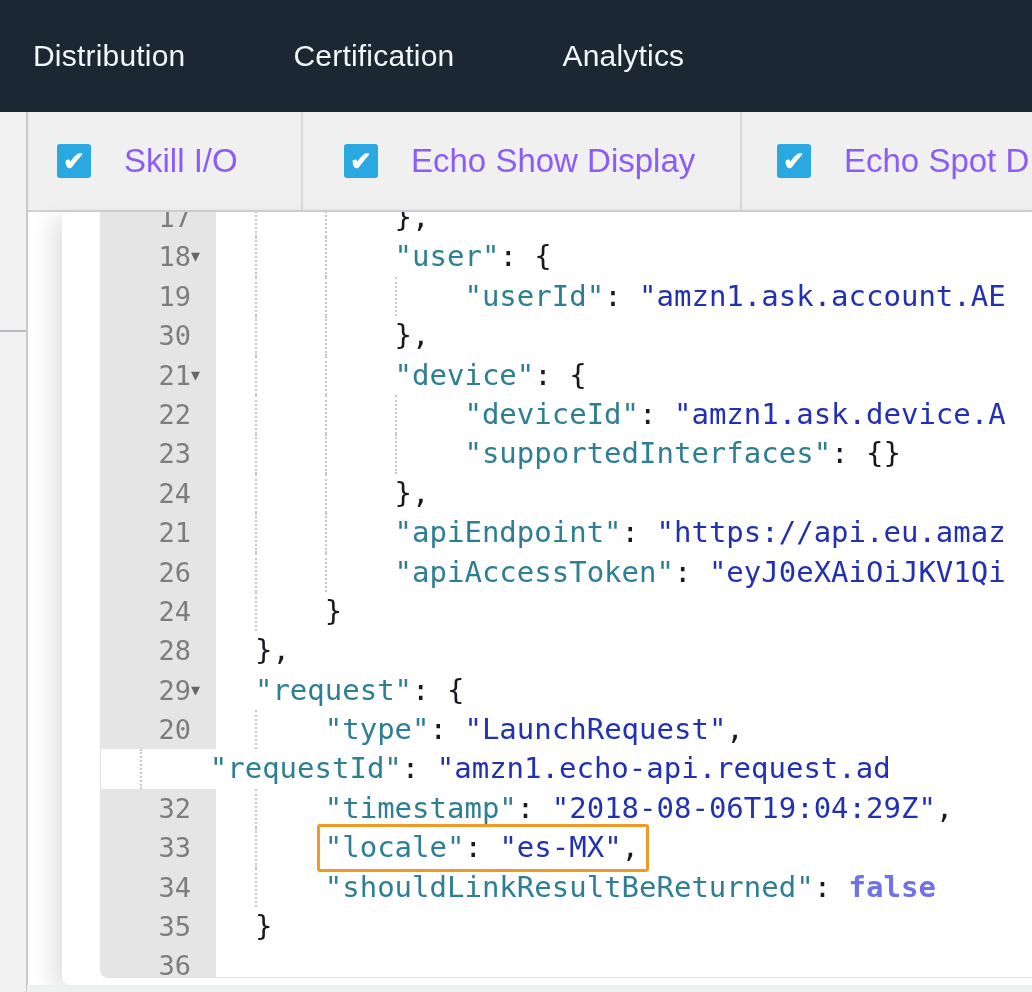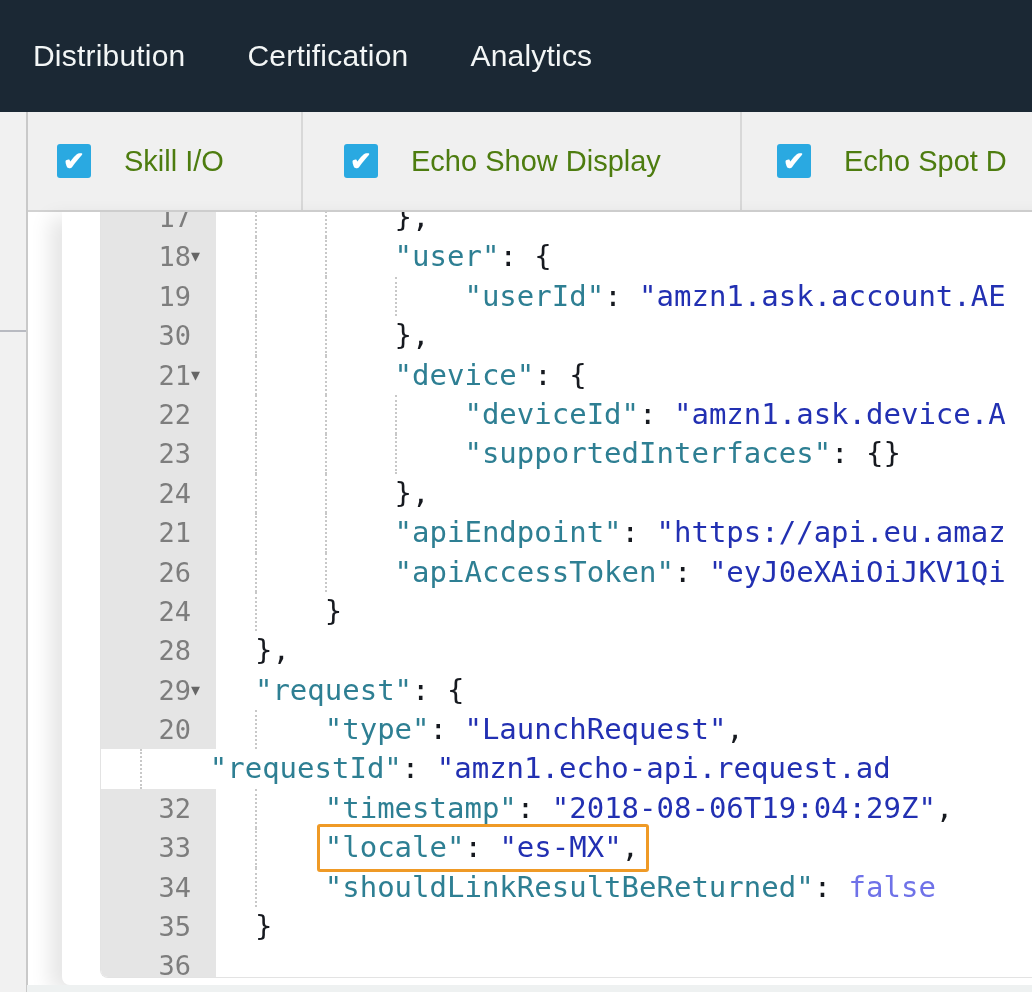--- a/index.html
+++ b/index.html
@@ -4,21 +4,21 @@
 <style>
   html,body{margin:0;padding:0;background:#ffffff;}
   #screen{
     position:relative;width:1032px;height:992px;overflow:hidden;
     background:#ffffff;font-family:"Liberation Sans",sans-serif;
   }
   
   .navbar{
     position:absolute;left:0;top:0;width:100%;height:112px;
     background:var(--navbar-bg,#1b2834);
-    display:flex;align-items:center;padding-left:33px;box-sizing:border-box;gap:62px;
+    display:flex;align-items:center;padding-left:33px;box-sizing:border-box;gap:108px;
   }
   .nav-tab{
     color:#f3f6f6;font-size:30px;letter-spacing:.2px;cursor:pointer;white-space:nowrap;
   }
   
   .filterbar{
     position:absolute;left:27px;top:112px;width:1005px;height:100px;
     background:#f0f0f0;border-bottom:2px solid #d2d2d2;box-sizing:border-box;
     display:flex;
   }
@@ -28,21 +28,21 @@
   }
   .filter-section:nth-child(1){width:276px;padding-left:30px;}
   .filter-section:nth-child(2){width:439px;padding-left:41px;}
   .filter-section:nth-child(3){width:290px;padding-left:35px;border-right:none;flex:1;}
   .checkbox{
     width:34px;height:34px;border-radius:3px;background:var(--check-bg,#2aa9e1);
     display:flex;align-items:center;justify-content:center;cursor:pointer;flex:0 0 34px;
   }
   .checkbox .mark{color:#ffffff;font-size:26px;line-height:1;font-weight:bold;}
   .filter-label{
-    margin-left:33px;font-size:29px;color:#4d7c0f;white-space:nowrap;overflow:hidden;
+    margin-left:33px;font-size:33px;color:#8b5cf6;white-space:nowrap;overflow:hidden;
   }
   
   .left-rail{
     position:absolute;left:0;top:112px;width:26px;height:880px;
     background:#f1f1f1;border-right:2px solid #c9c9c9;box-sizing:content-box;
   }
   .left-rail .rail-divider{
     position:absolute;left:0;top:218px;width:26px;height:2px;background:#b8bac1;
   }
   
@@ -75,21 +75,21 @@
     flex:1;position:relative;white-space:pre;
     font-size:29px;line-height:39.4px;color:#16191f;padding-left:4px;
   }
   .guide{
     position:absolute;top:0;height:100%;width:0;
     border-left:2px dotted #c8c8c8;
   }
   .tk-key{color:var(--c-key,#2e7f93);}
   .tk-str{color:var(--c-str,#2230b2);}
   .tk-punct{color:#16191f;}
-  .tk-bool{color:var(--c-bool,#6f72e8);}
+  .tk-bool{color:var(--c-bool,#6f72e8);font-weight:bold;}
   .hl{
     border:3px solid var(--c-hl,#ef9a26);border-radius:3px;
     padding:3px 7px 5px 5px;margin-left:-8px;
   }
 </style>
 </head>
 <body>
 
 <div id="screen" style="--navbar-bg: #1b2834; --check-bg: #2aa9e1; --c-key: #2e7f93; --c-str: #2230b2; --c-bool: #6f72e8; --c-hl: #ef9a26;">
 

